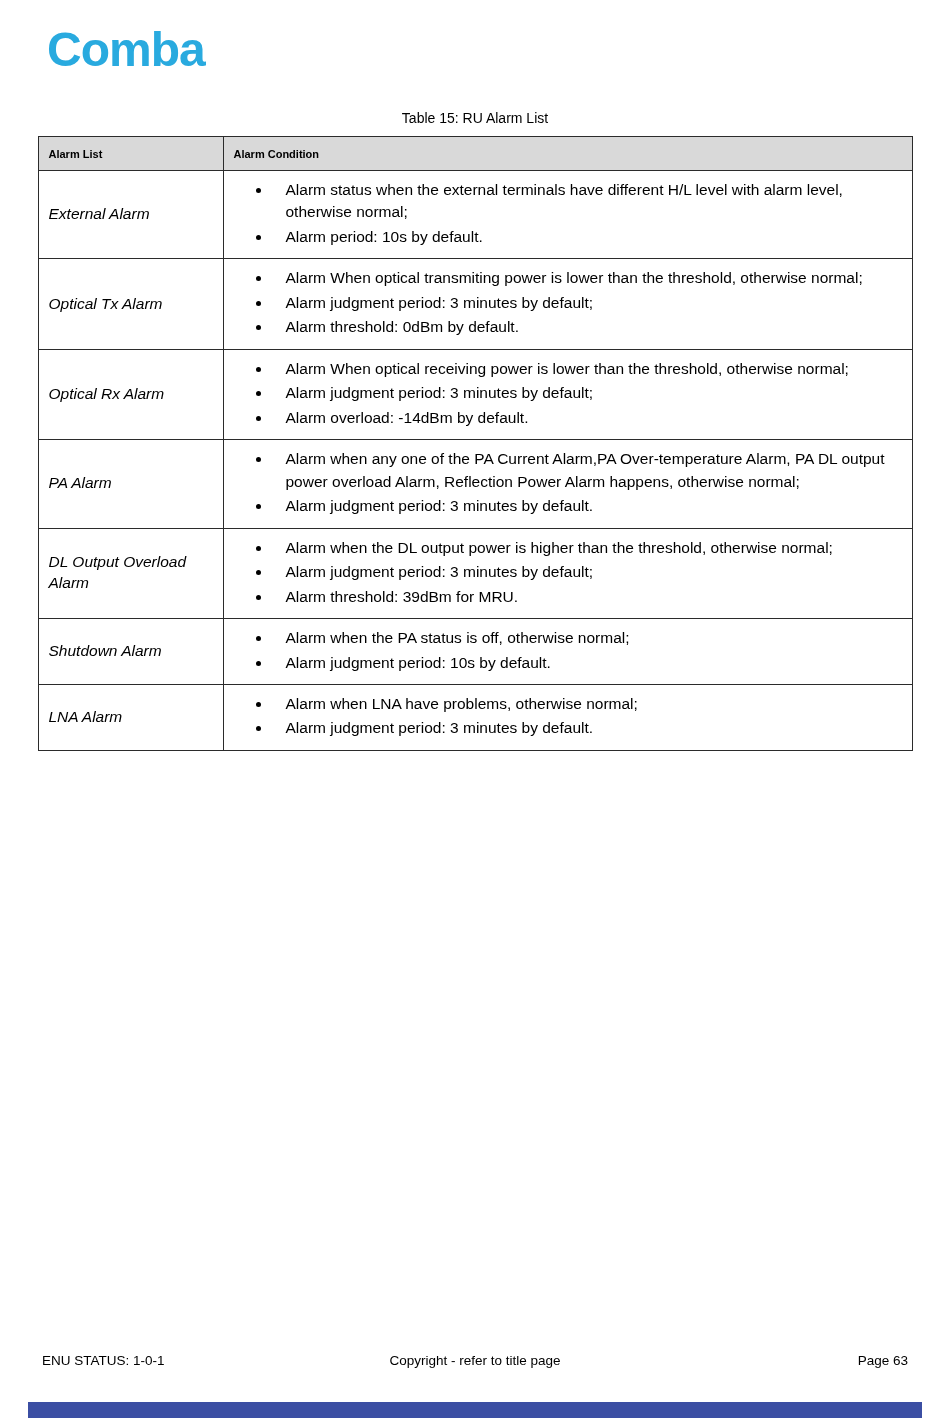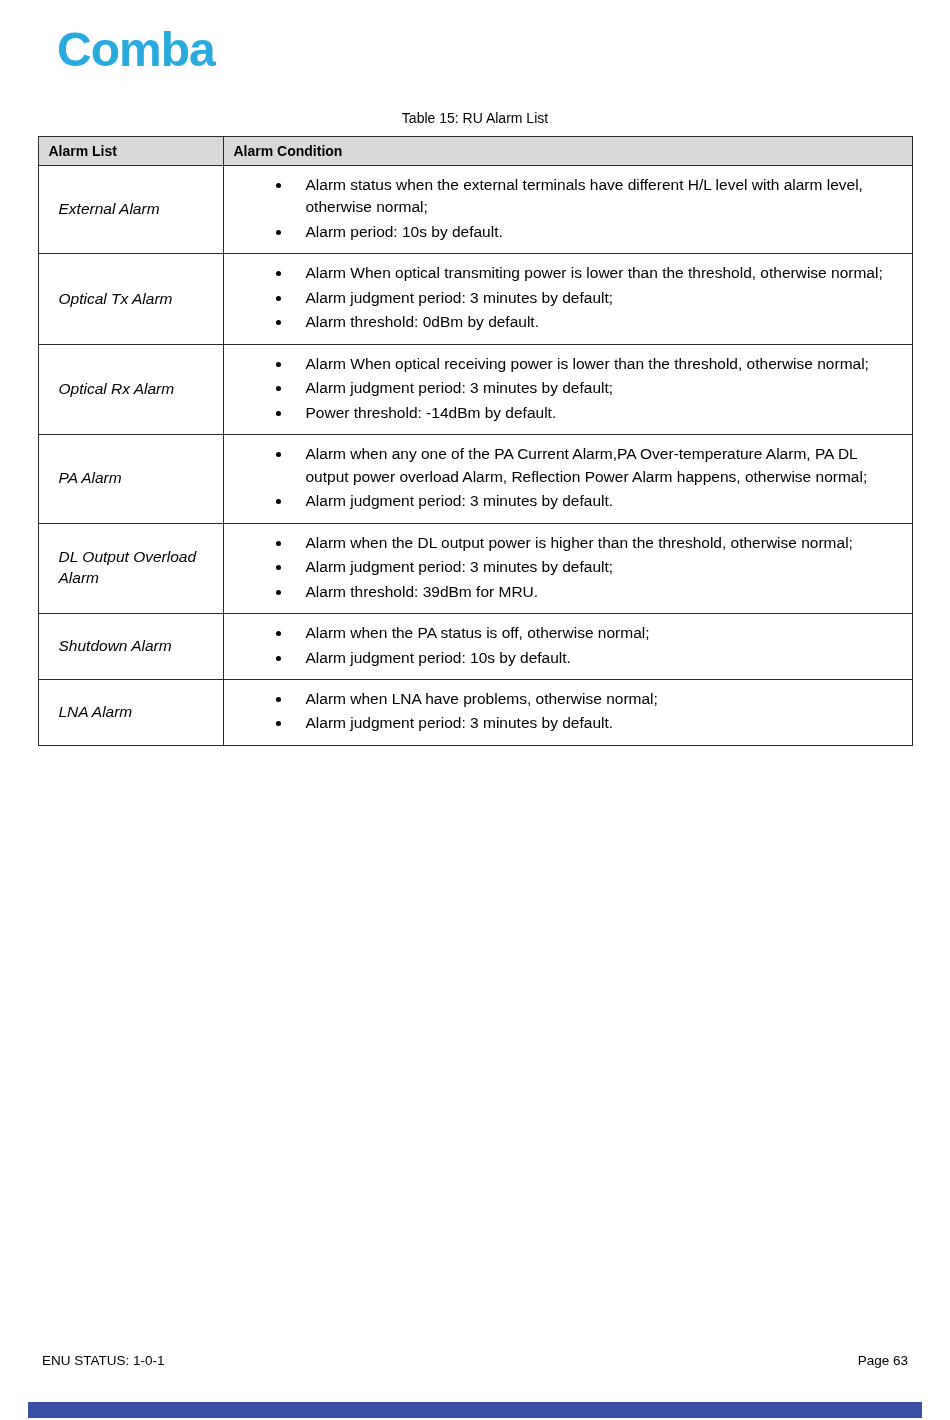--- a/index.html
+++ b/index.html
@@ -15,21 +15,21 @@
     position:relative;
     width:950px;
     height:1420px;
     margin:0 auto;
     background:#ffffff;
     overflow:hidden;
   }
   header{position:relative;height:96px;}
   .logo{
     position:absolute;
-    left:57px;top:22px;
+    left:47px;top:22px;
     font-size:48px;
     font-weight:bold;
     letter-spacing:-1px;
     color:var(--logo-color);
   }
   .doc-title{
     position:absolute;
     left:0;right:0;
     top:44px;
     margin:0;
@@ -44,28 +44,27 @@
   }
   table.alarm-table{
     width:875px;
     margin:0 auto;
     border-collapse:collapse;
     font-size:15px;
   }
   table.alarm-table th,
   table.alarm-table td{
     border:1px solid var(--border-color);
-    padding-left:20px;
   }
   table.alarm-table th{
     background:var(--header-bg);
     text-align:left;
-    font-size:14px;
+    font-size:11px;
     padding:6px 10px;
-    height:28px;
+    height:34px;
   }
   th.col-alarm, td.alarm-name{width:185px;}
   td.alarm-name{
     vertical-align:middle;
     padding:8px 10px;
     font-size:15.5px;
     line-height:1.35;
     font-style:italic;
   }
   td.alarm-cond{
@@ -140,21 +139,21 @@
               <li>Alarm threshold: 0dBm by default.</li>
             </ul>
           </td>
         </tr>
         <tr>
           <td class="alarm-name">Optical Rx Alarm</td>
           <td class="alarm-cond">
             <ul>
               <li>Alarm When optical receiving power is lower than the threshold, otherwise normal;</li>
               <li>Alarm judgment period: 3 minutes by default;</li>
-              <li>Power threshold: -14dBm by default.</li>
+              <li>Alarm overload: -14dBm by default.</li>
             </ul>
           </td>
         </tr>
         <tr>
           <td class="alarm-name">PA Alarm</td>
           <td class="alarm-cond">
             <ul>
               <li>Alarm when any one of the PA Current Alarm,PA Over-temperature Alarm, PA DL output power overload Alarm, Reflection Power Alarm happens, otherwise normal;</li>
               <li>Alarm judgment period: 3 minutes by default.</li>
             </ul>
@@ -186,18 +185,19 @@
               <li>Alarm when LNA have problems, otherwise normal;</li>
               <li>Alarm judgment period: 3 minutes by default.</li>
             </ul>
           </td>
         </tr>
       </tbody>
   </table>
 
   <footer>
     <div class="f-left">ENU STATUS: 1-0-1</div>
+    <div class="f-center">Copyright - refer to title page</div>
     <div class="f-right">Page 63</div>
   </footer>
 
   <div class="bottom-bar"></div>
 
 </div>
 
 </body></html>

